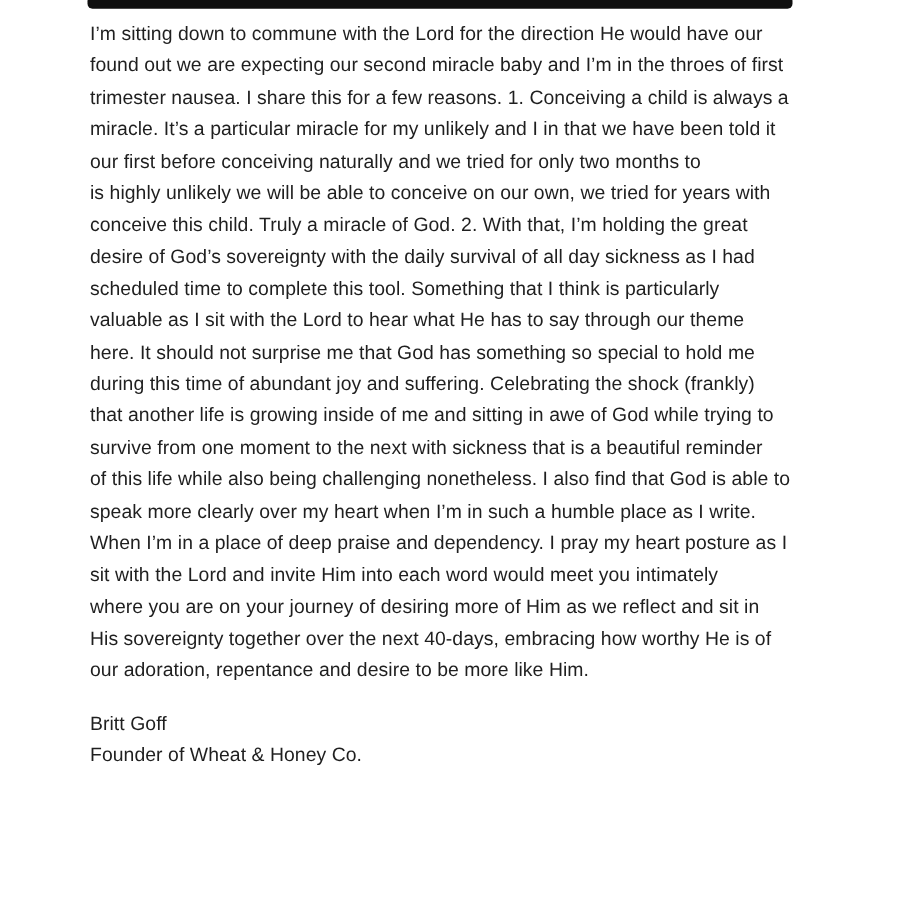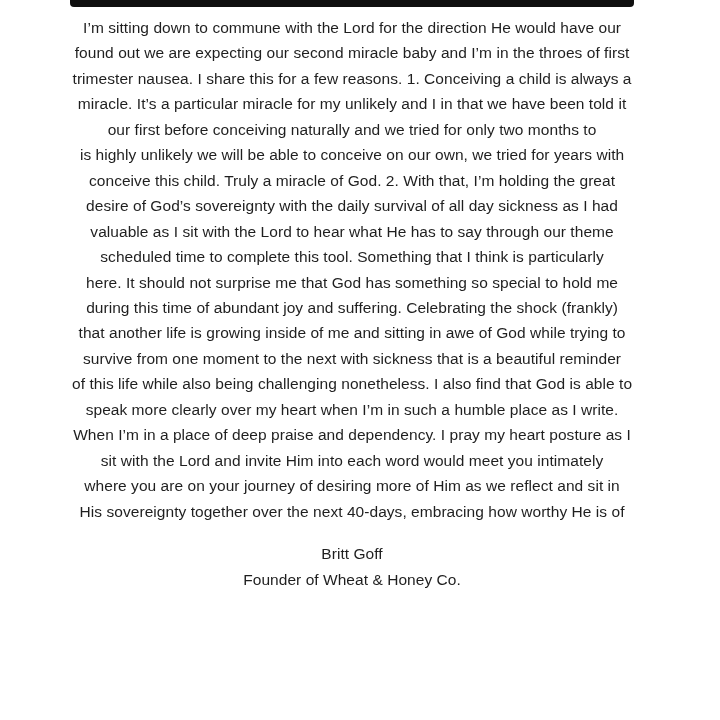--- a/index.html
+++ b/index.html
@@ -29,53 +29,53 @@
     left: 72px;
     top: 15px;
     color: var(--text-color, #1f1f1f);
     font-size: 15.5px;
     font-weight: 300;
     line-height: 25.45px;
     letter-spacing: 0.05px;
   }
   .line {
     white-space: nowrap;
-    text-align: center;
   }
   .sig-gap {
     height: 17px;
   }
 </style>
 </head>
 <body>
 
 <div class="page">
   <div class="rule"></div>
   <div class="letter">
     <div>
         <div class="line">I’m sitting down to commune with the Lord for the direction He would have our</div>
         <div class="line">found out we are expecting our second miracle baby and I’m in the throes of first</div>
         <div class="line">trimester nausea. I share this for a few reasons. 1. Conceiving a child is always a</div>
         <div class="line">miracle. It’s a particular miracle for my unlikely and I in that we have been told it</div>
         <div class="line">our first before conceiving naturally and we tried for only two months to</div>
         <div class="line">is highly unlikely we will be able to conceive on our own, we tried for years with</div>
         <div class="line">conceive this child. Truly a miracle of God. 2. With that, I’m holding the great</div>
         <div class="line">desire of God’s sovereignty with the daily survival of all day sickness as I had</div>
+        <div class="line">scheduled time to complete this tool. Something that I think is particularly</div>
         <div class="line">valuable as I sit with the Lord to hear what He has to say through our theme</div>
-        <div class="line">scheduled time to complete this tool. Something that I think is particularly</div>
         <div class="line">here. It should not surprise me that God has something so special to hold me</div>
         <div class="line">during this time of abundant joy and suffering. Celebrating the shock (frankly)</div>
         <div class="line">that another life is growing inside of me and sitting in awe of God while trying to</div>
         <div class="line">survive from one moment to the next with sickness that is a beautiful reminder</div>
         <div class="line">of this life while also being challenging nonetheless. I also find that God is able to</div>
         <div class="line">speak more clearly over my heart when I’m in such a humble place as I write.</div>
         <div class="line">When I’m in a place of deep praise and dependency. I pray my heart posture as I</div>
         <div class="line">sit with the Lord and invite Him into each word would meet you intimately</div>
         <div class="line">where you are on your journey of desiring more of Him as we reflect and sit in</div>
         <div class="line">His sovereignty together over the next 40-days, embracing how worthy He is of</div>
+        <div class="line">our adoration, repentance and desire to be more like Him.</div>
       </div>
     <div class="sig-gap"></div>
     <div>
         <div class="line">Britt Goff</div>
         <div class="line">Founder of Wheat &amp; Honey Co.</div>
       </div>
   </div>
 </div>
 
 </body></html>

